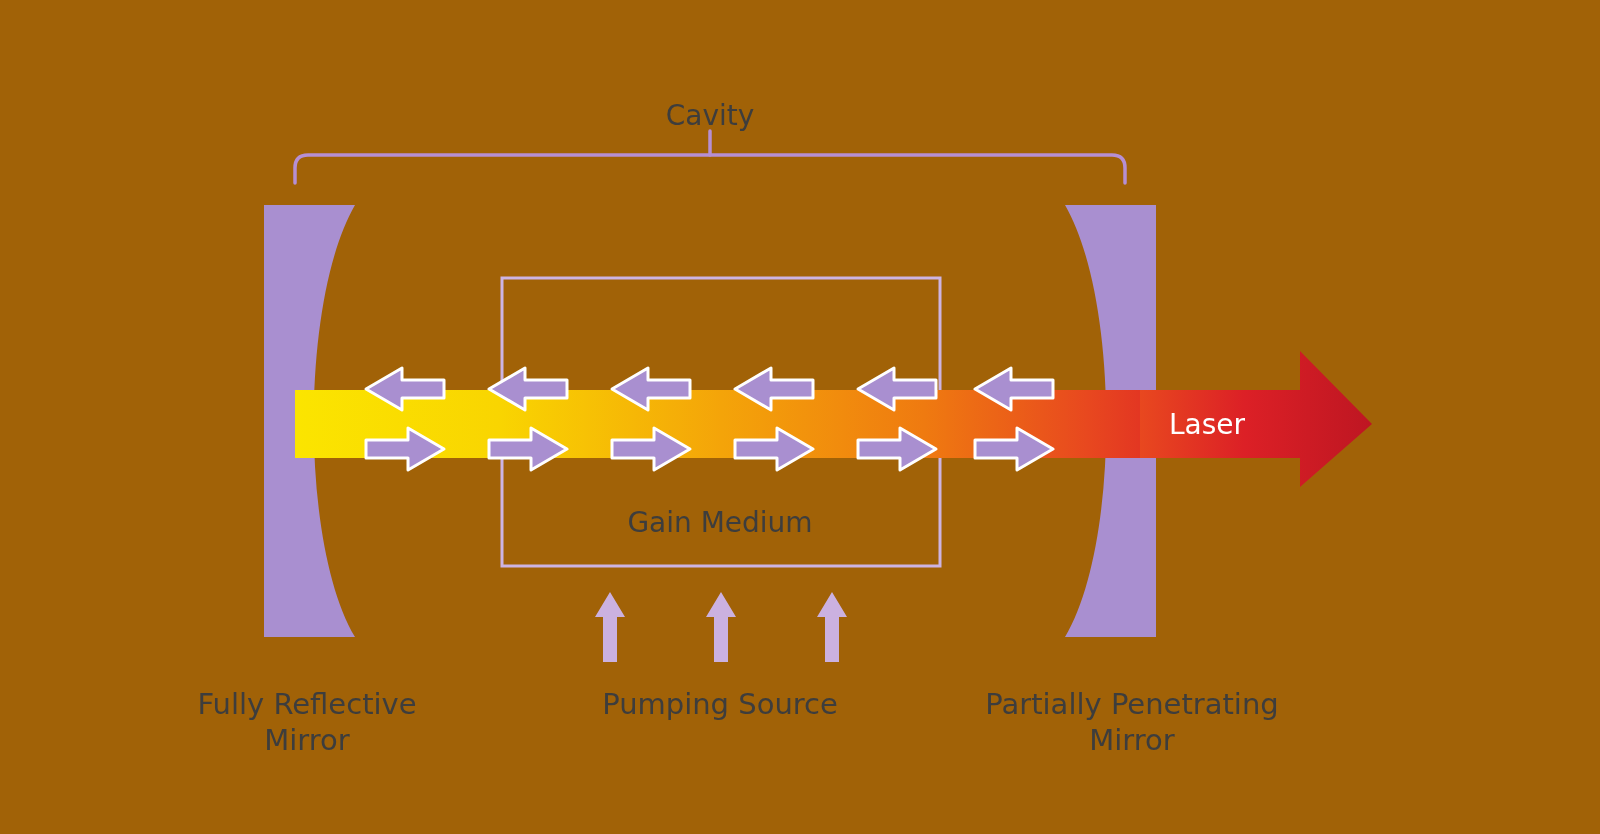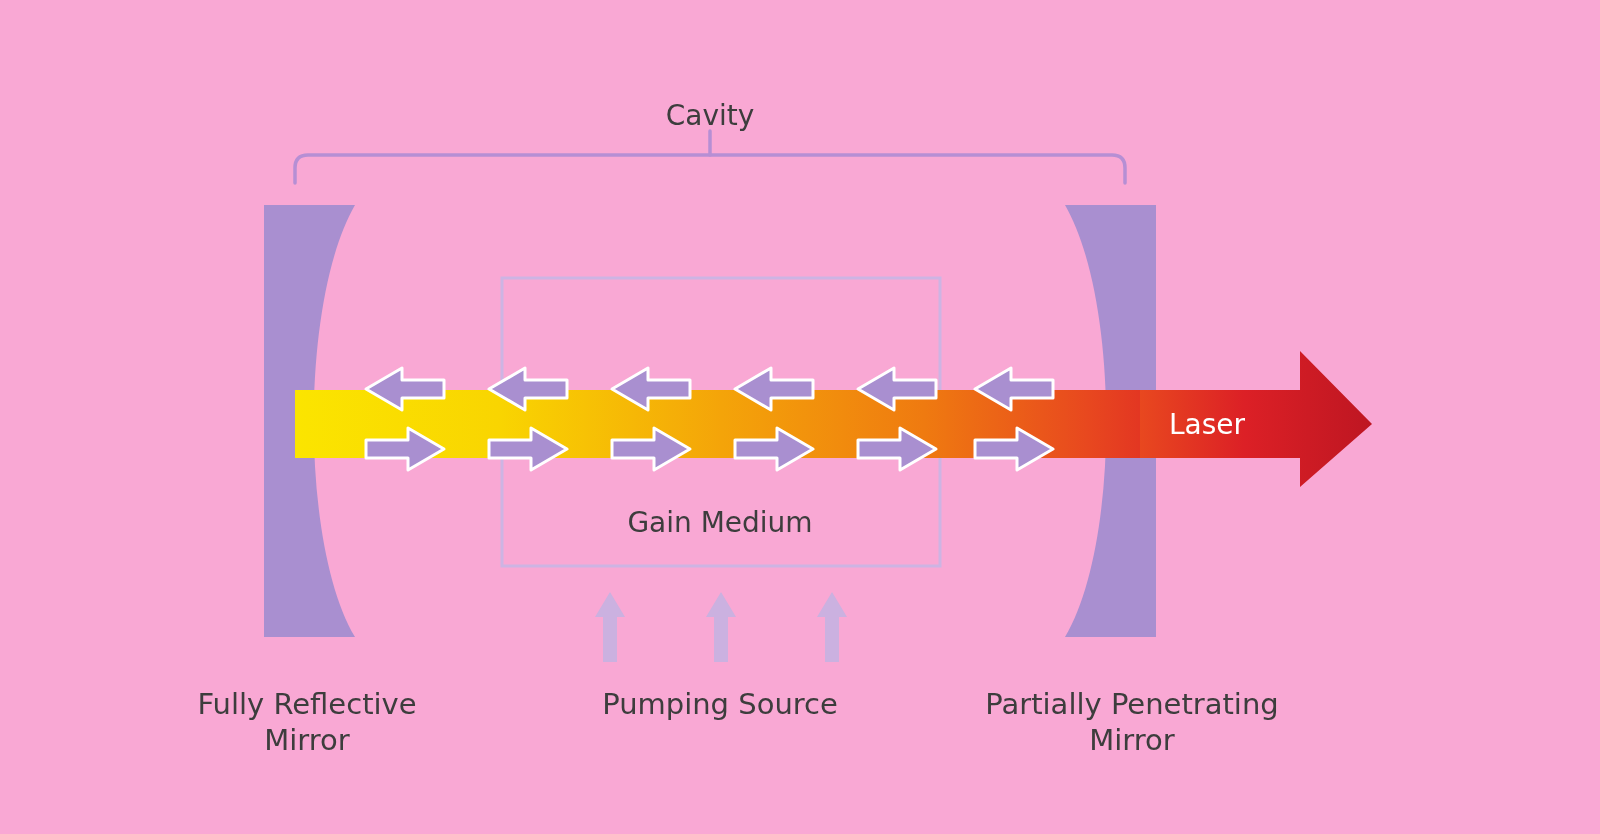--- a/index.html
+++ b/index.html
@@ -11,21 +11,21 @@
   body {
     width: 1600px;
     height: 834px;
     overflow: hidden;
     font-family: "DejaVu Sans", "Liberation Sans", sans-serif;
   }
   #diagram-root {
     position: relative;
     width: 1600px;
     height: 834px;
-    background: #f9a8d4;
+    background: #a16207;
   }
   #diagram-svg {
     position: absolute;
     left: 0;
     top: 0;
     width: 1600px;
     height: 834px;
     display: block;
   }
   .dg-label {

